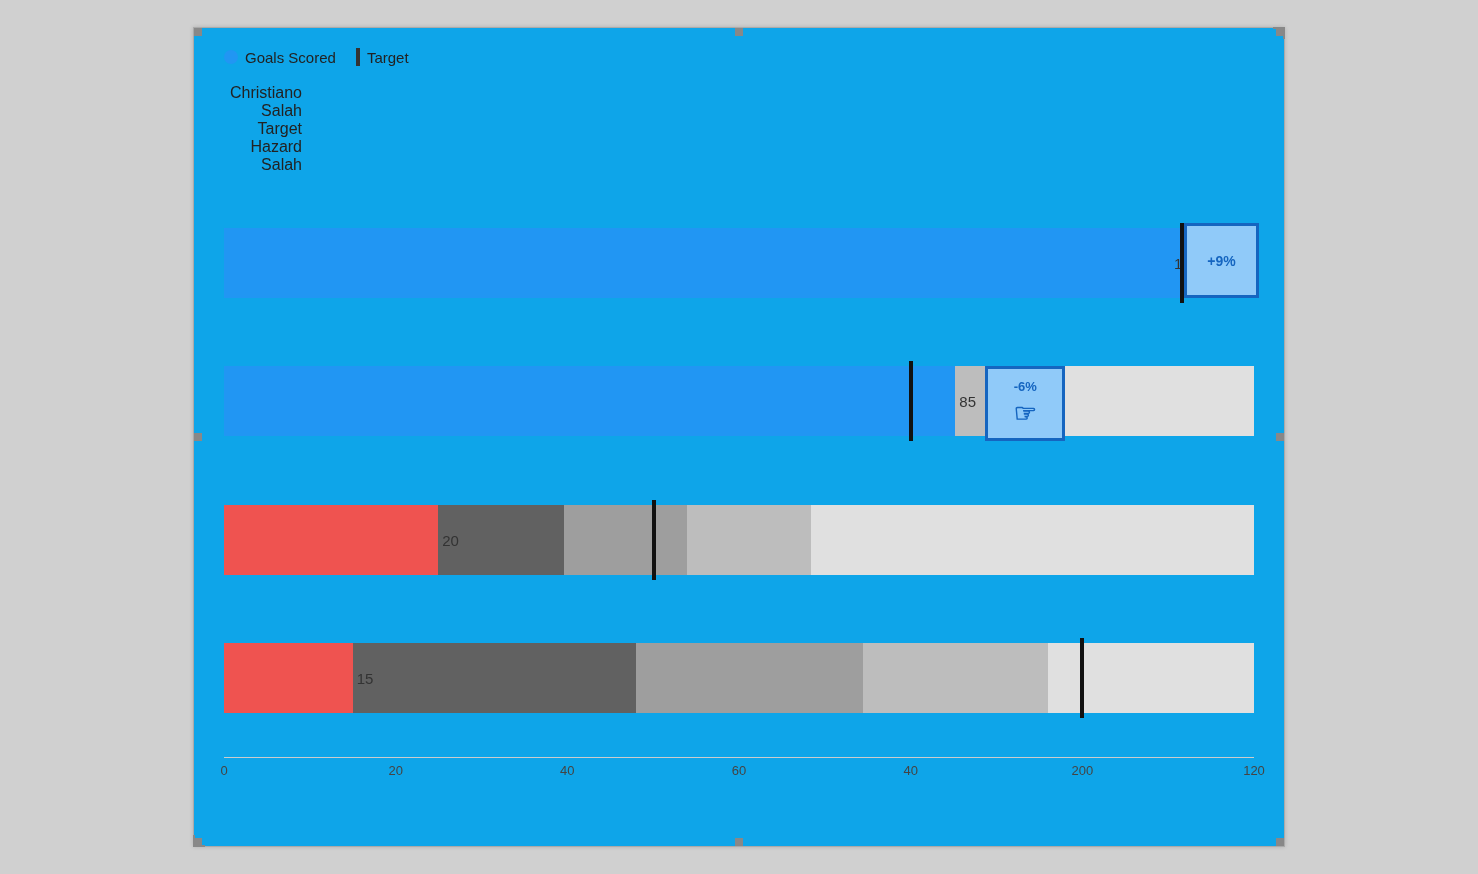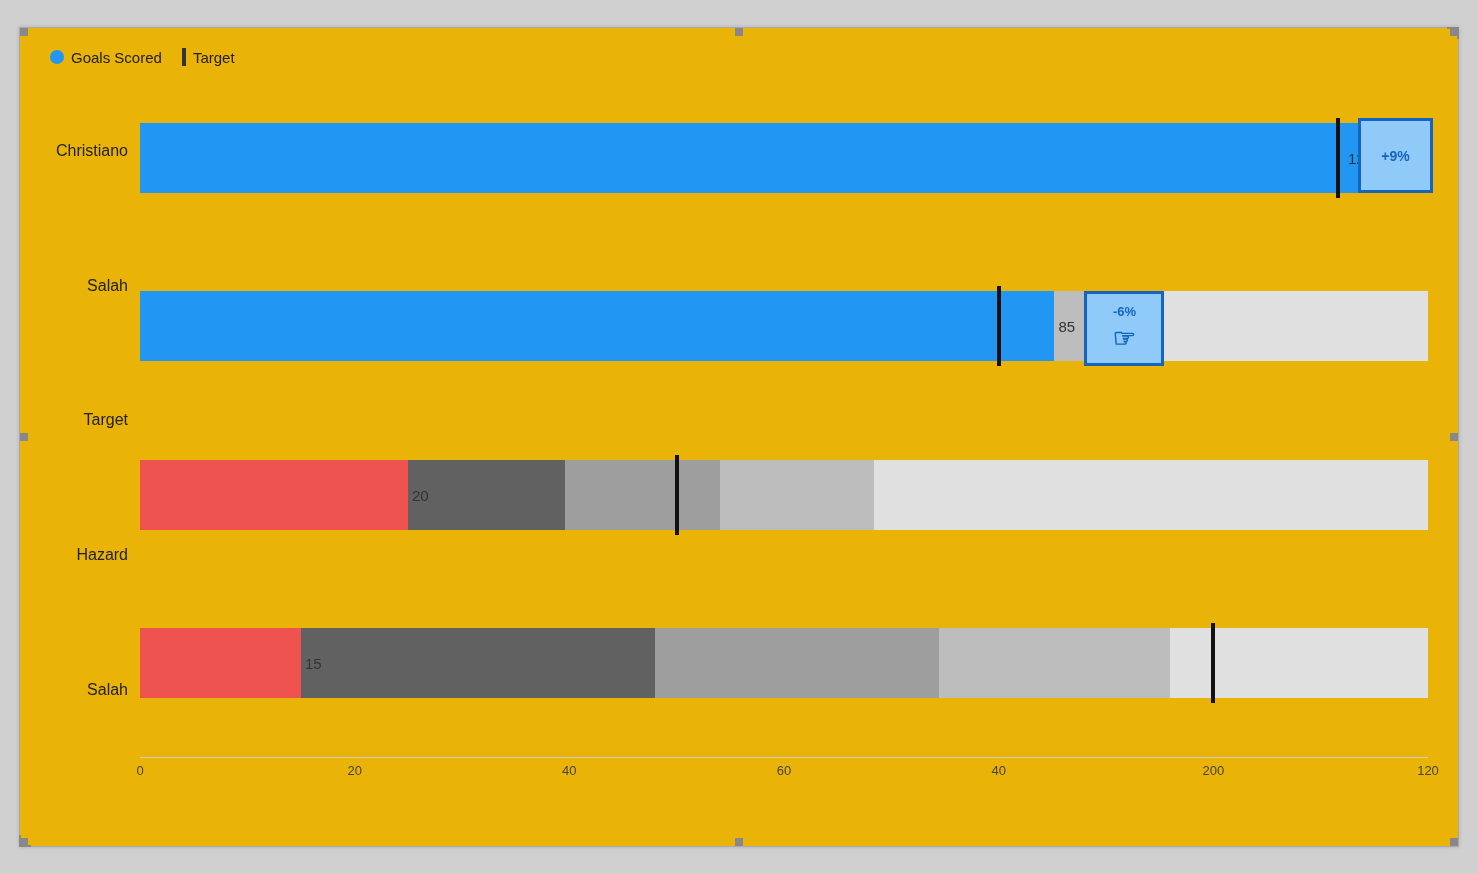--- a/index.html
+++ b/index.html
@@ -6,23 +6,23 @@
     body {
       background: #d0d0d0;
       display: flex;
       align-items: center;
       justify-content: center;
       width: 1478px;
       height: 874px;
       font-family: Arial, sans-serif;
     }
     .chart-container {
-      background: #eab308;
+      background: #0ea5e9;
       border: 1px solid #aaa;
-      width: 1440px;
+      width: 1092px;
       height: 820px;
       padding: 20px 30px 40px 30px;
       position: relative;
       box-shadow: 0 0 4px rgba(0,0,0,0.15);
     }
     
     .chart-container::before, .chart-container::after {
       content: '';
       position: absolute;
       width: 10px;
@@ -52,21 +52,21 @@
       background: #2196F3;
     }
     .legend-line {
       width: 4px;
       height: 18px;
       background: #333;
     }
 
     .chart-area {
       display: flex;
-      flex-direction: row;
+      flex-direction: column;
       height: calc(100% - 55px);
     }
     .y-labels {
       display: flex;
       flex-direction: column;
       justify-content: space-around;
       padding-bottom: 30px;
       width: 90px;
       flex-shrink: 0;
     }

